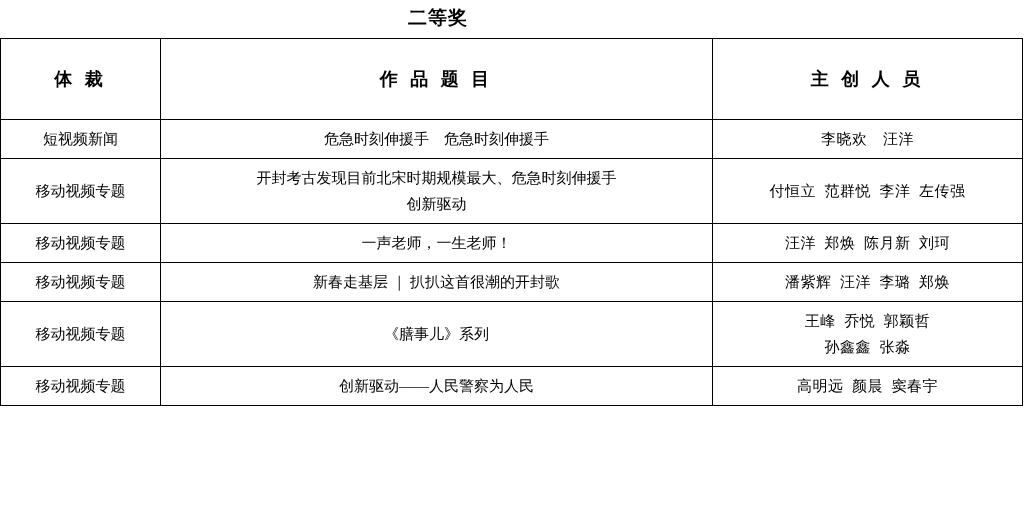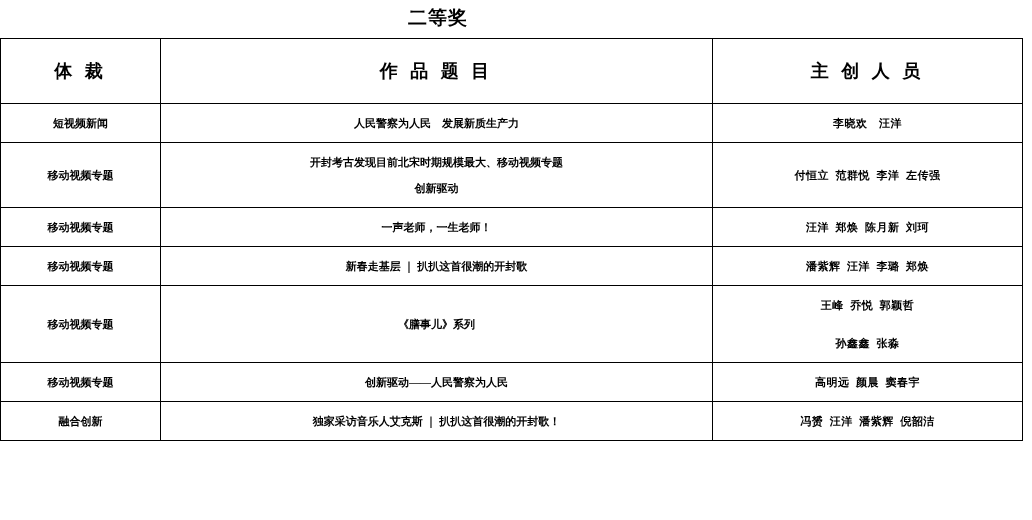--- a/index.html
+++ b/index.html
@@ -33,31 +33,31 @@
     border-collapse: collapse;
     width: 1022px;
     margin: 0 auto;
     table-layout: fixed;
   }
   table.award-table td,
   table.award-table th {
     border: 1px solid #000000;
     text-align: center;
     vertical-align: middle;
-    font-size: 11px;
+    font-size: 15px;
     padding: 6px 4px;
     line-height: 26px;
-    font-weight: bold;
+    font-weight: normal;
   }
   table.award-table thead th {
     font-weight: bold;
     font-size: 18px;
     letter-spacing: 4px;
     height: 40px;
-    padding: 12px;
+    padding: 20px;
   }
   .col-genre { width: 160px; }
   .col-title { width: 552px; }
   .col-crew  { width: 310px; }
 
   td.genre-cell {
     font-size: 15px;
   }
   td.title-cell {
     font-size: 15px;
@@ -66,21 +66,20 @@
   }
   td.crew-cell {
     font-size: 15px;
     letter-spacing: 0.5px;
   }
   .crew-line {
     display: block;
     white-space: pre;
   }
   .crew-line + .crew-line {
-    margin-top: 12px;
   }
   .title-line {
     display: block;
     white-space: pre;
   }
 </style>
 </head>
 <body>
 
 <div class="page">
@@ -98,31 +97,31 @@
         <th>体  裁</th>
         <th>作 品 题 目</th>
         <th>主 创 人 员</th>
       </tr>
     </thead>
     <tbody>
 
       <tr>
         <td class="genre-cell">短视频新闻</td>
         <td class="title-cell">
-          <span class="title-line">人民警察为人民　发展新质生产力</span>
+          <span class="title-line">危急时刻伸援手　危急时刻伸援手</span>
         </td>
         <td class="crew-cell">
           <span class="crew-line">李晓欢　汪洋</span>
         </td>
       </tr>
 
       <tr>
         <td class="genre-cell">移动视频专题</td>
         <td class="title-cell">
-          <span class="title-line">开封考古发现目前北宋时期规模最大、移动视频专题</span>
+          <span class="title-line">开封考古发现目前北宋时期规模最大、危急时刻伸援手</span>
           <span class="title-line">创新驱动</span>
         </td>
         <td class="crew-cell">
           <span class="crew-line">付恒立  范群悦  李洋  左传强</span>
         </td>
       </tr>
 
       <tr>
         <td class="genre-cell">移动视频专题</td>
         <td class="title-cell">
@@ -157,26 +156,17 @@
       <tr>
         <td class="genre-cell">移动视频专题</td>
         <td class="title-cell">
           <span class="title-line">创新驱动——人民警察为人民</span>
         </td>
         <td class="crew-cell">
           <span class="crew-line">高明远  颜晨  窦春宇</span>
         </td>
       </tr>
 
-      <tr>
-        <td class="genre-cell">融合创新</td>
-        <td class="title-cell">
-          <span class="title-line">独家采访音乐人艾克斯 ｜ 扒扒这首很潮的开封歌！</span>
-        </td>
-        <td class="crew-cell">
-          <span class="crew-line">冯赟  汪洋  潘紫辉  倪韶洁</span>
-        </td>
-      </tr>
 
     </tbody>
   </table>
 
 </div>
 
 </body></html>

